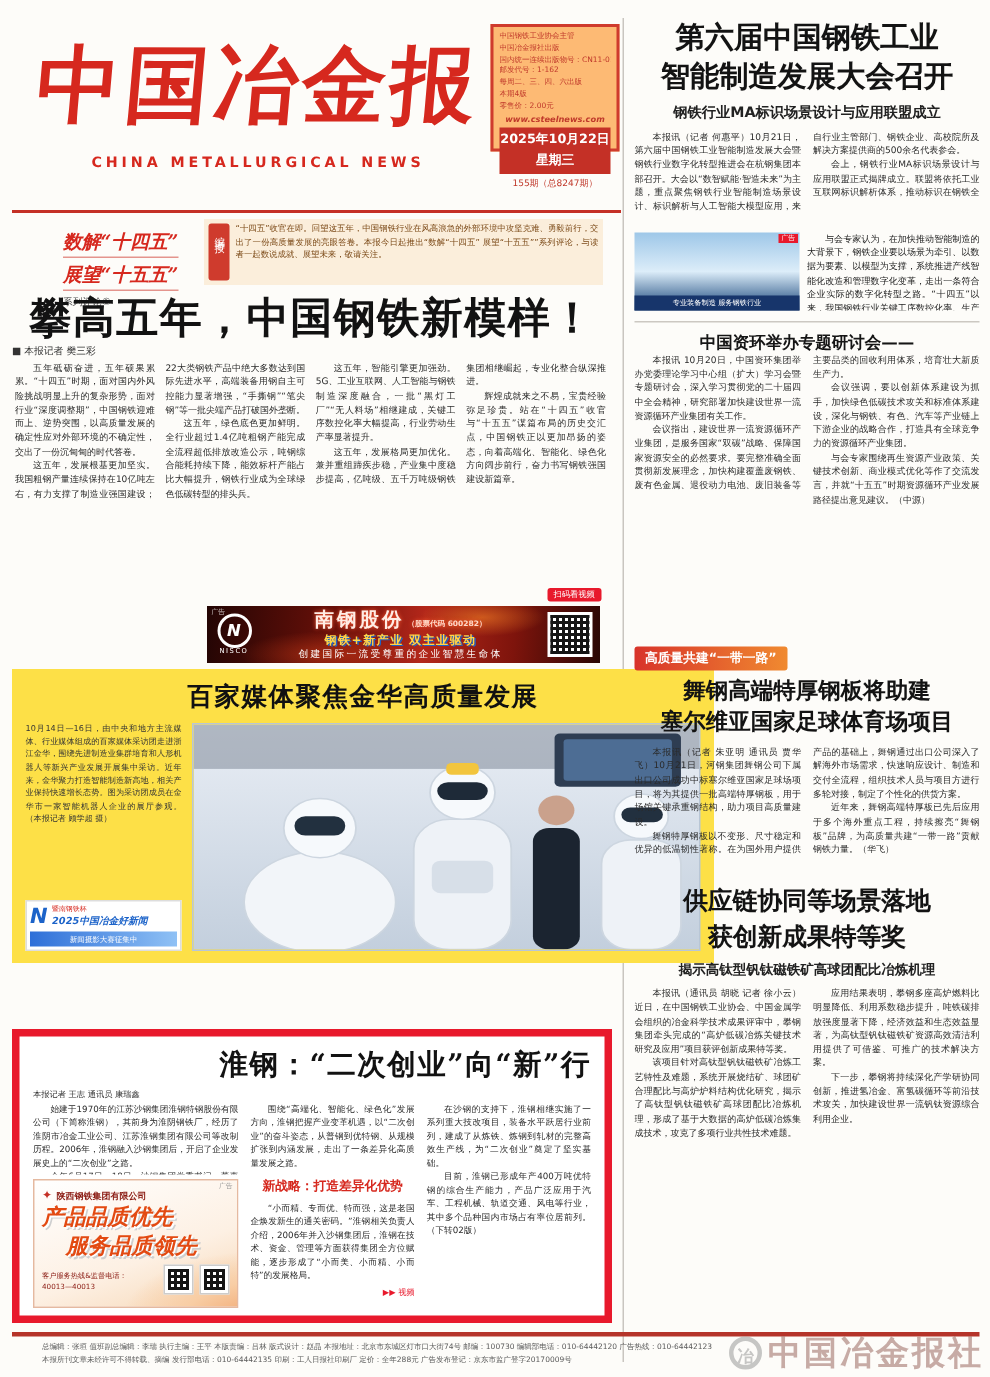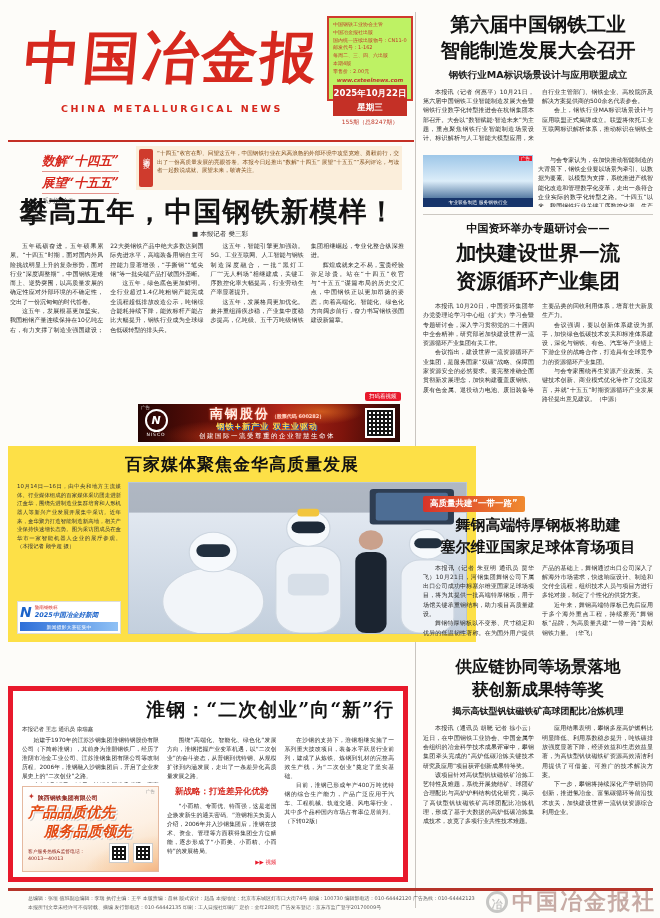--- a/index.html
+++ b/index.html
@@ -5,21 +5,21 @@
   html,body{margin:0;padding:0;background:#e9e7e2;}
   #page{position:relative;width:660px;height:918px;background:#fdfcf9;overflow:hidden;
         font-family:"DejaVu Sans",sans-serif;color:#222;}
   p{margin:0;text-indent:2em;}
   
   .masthead{position:absolute;left:18px;top:14px;width:308px;text-align:center;}
   .masthead-cn{font-family:"DejaVu Serif",serif;font-weight:900;font-size:56px;line-height:1.55;
                color:#d6281e;letter-spacing:3px;transform:skewX(-5deg);}
   .masthead-en{margin-top:2px;font-size:9.5px;font-weight:bold;color:#d6281e;letter-spacing:2.6px;}
   .pubbox{position:absolute;left:327px;top:16px;width:86px;height:85px;border:2px solid #cf3b2d;
-          background:#bef264;box-sizing:border-box;padding:3px 4px;}
+          background:#fdba74;box-sizing:border-box;padding:3px 4px;}
   .pub-line{font-size:5px;color:#c0392b;line-height:1.55;white-space:nowrap;overflow:hidden;}
   .pub-site{font-size:5.5px;font-weight:bold;font-style:italic;color:#c0392b;margin:2px 0;text-align:center;}
   .datebox{background:#c43026;color:#fff;text-align:center;font-size:8.5px;font-weight:bold;
            line-height:1.6;padding:2px 0;}
   .issue{text-align:center;font-size:6px;color:#c0392b;margin-top:2px;}
   .header-rule{position:absolute;left:8px;top:140px;width:406px;height:2px;background:#c43026;}
   .vdivider{position:absolute;left:415px;top:12px;width:1px;height:896px;background:#c9c5c0;}
   
   .series{position:absolute;left:42px;top:150px;width:92px;color:#d6281e;font-style:italic;
           font-weight:bold;font-family:"DejaVu Serif",serif;}
@@ -27,21 +27,21 @@
   .series-note{font-size:6.5px;color:#555;font-style:normal;font-weight:normal;margin-top:3px;
                font-family:"DejaVu Sans",sans-serif;}
   .ednote{position:absolute;left:136px;top:146px;width:266px;height:44px;background:#fbeedb;
           display:flex;gap:4px;padding:3px;box-sizing:border-box;}
   .ednote-tag{background:#cf3b2d;color:#fff;writing-mode:vertical-rl;font-size:7px;
               letter-spacing:2px;padding:3px 2px;border-radius:2px;flex:0 0 auto;}
   .ednote-text{font-size:5.6px;line-height:1.55;color:#7c4a18;text-align:justify;overflow:hidden;}
   
   .main-hl{position:absolute;left:8px;top:193px;width:400px;text-align:center;font-size:28px;
            font-weight:900;color:#121212;font-family:"DejaVu Serif",serif;letter-spacing:1px;}
-  .main-byline{position:absolute;left:20px;top:230px;width:400px;text-align:center;font-size:6.5px;color:#333;}
+  .main-byline{position:absolute;left:8px;top:230px;width:400px;font-size:6.5px;color:#333;}
   .main-body{position:absolute;left:10px;top:241px;width:394px;height:158px;column-count:4;
              column-gap:7px;font-size:6px;line-height:1.55;text-align:justify;color:#2a2a2a;overflow:hidden;}
   .pill{display:inline-block;background:#e8192c;color:#fff;font-size:5.5px;padding:1px 4px;
         border-radius:2px;text-indent:0;}
   .main-jump{position:absolute;left:365px;top:392px;}
   
   .nisco{position:absolute;left:138px;top:404px;width:262px;height:38px;display:flex;align-items:center;
          gap:5px;padding:2px 5px;box-sizing:border-box;overflow:hidden;
          background:
            radial-gradient(60px 18px at 70% 20%,rgba(255,140,40,.55),transparent 70%),
@@ -332,24 +332,20 @@
         <div class="inline-ad-strip">专业装备制造 服务钢铁行业</div>
       </div>
       <div class="adrow-text">
         <p>与会专家认为，在加快推动智能制造的大背景下，钢铁企业要以场景为牵引、以数据为要素、以模型为支撑，系统推进产线智能化改造和管理数字化变革，走出一条符合企业实际的数字化转型之路。“十四五”以来，我国钢铁行业关键工序数控化率、生产设备数字化率均大幅提升。</p>
 
       </div>
     </div>
 
     <div class="rsection">
       <div class="kicker">中国资环举办专题研讨会——</div>
-      <div class="r-h2">
-        <div>加快建设世界一流</div>
-        <div>资源循环产业集团</div>
-      </div>
       <div class="r-body r-body-2">
           <p>本报讯 10月20日，中国资环集团举办党委理论学习中心组（扩大）学习会暨专题研讨会，深入学习贯彻党的二十届四中全会精神，研究部署加快建设世界一流资源循环产业集团有关工作。</p>
           <p>会议指出，建设世界一流资源循环产业集团，是服务国家“双碳”战略、保障国家资源安全的必然要求。要完整准确全面贯彻新发展理念，加快构建覆盖废钢铁、废有色金属、退役动力电池、废旧装备等主要品类的回收利用体系，培育壮大新质生产力。</p>
           <p>会议强调，要以创新体系建设为抓手，加快绿色低碳技术攻关和标准体系建设，深化与钢铁、有色、汽车等产业链上下游企业的战略合作，打造具有全球竞争力的资源循环产业集团。</p>
           <p>与会专家围绕再生资源产业政策、关键技术创新、商业模式优化等作了交流发言，并就“十五五”时期资源循环产业发展路径提出意见建议。（中源）</p>
         </div>
     </div>
 
     <div>
       <span class="br-tag">高质量共建“一带一路”</span>

